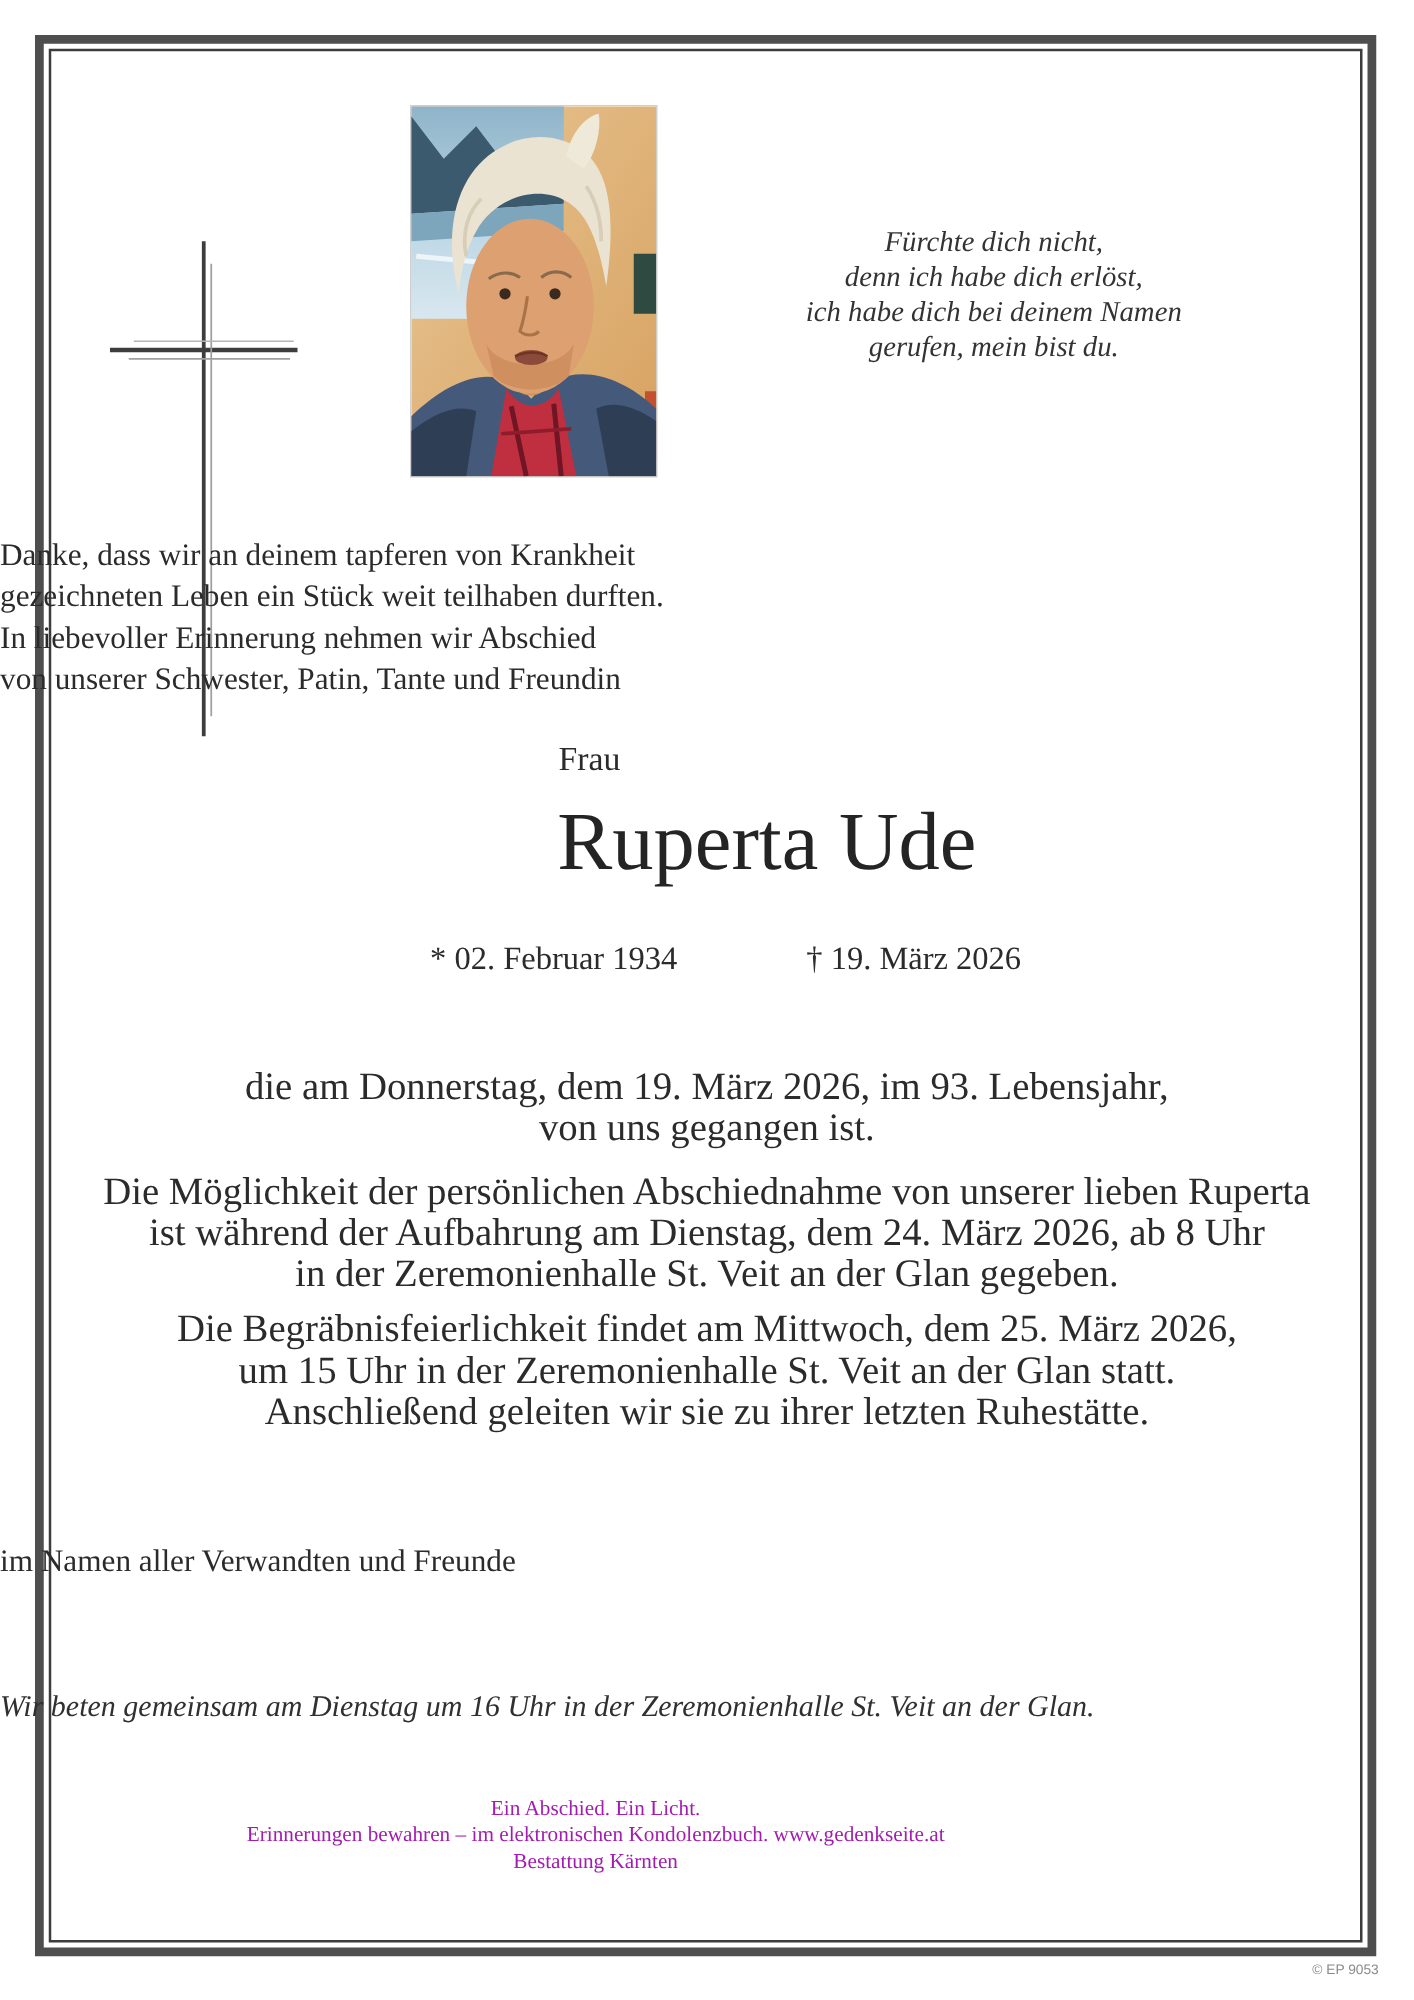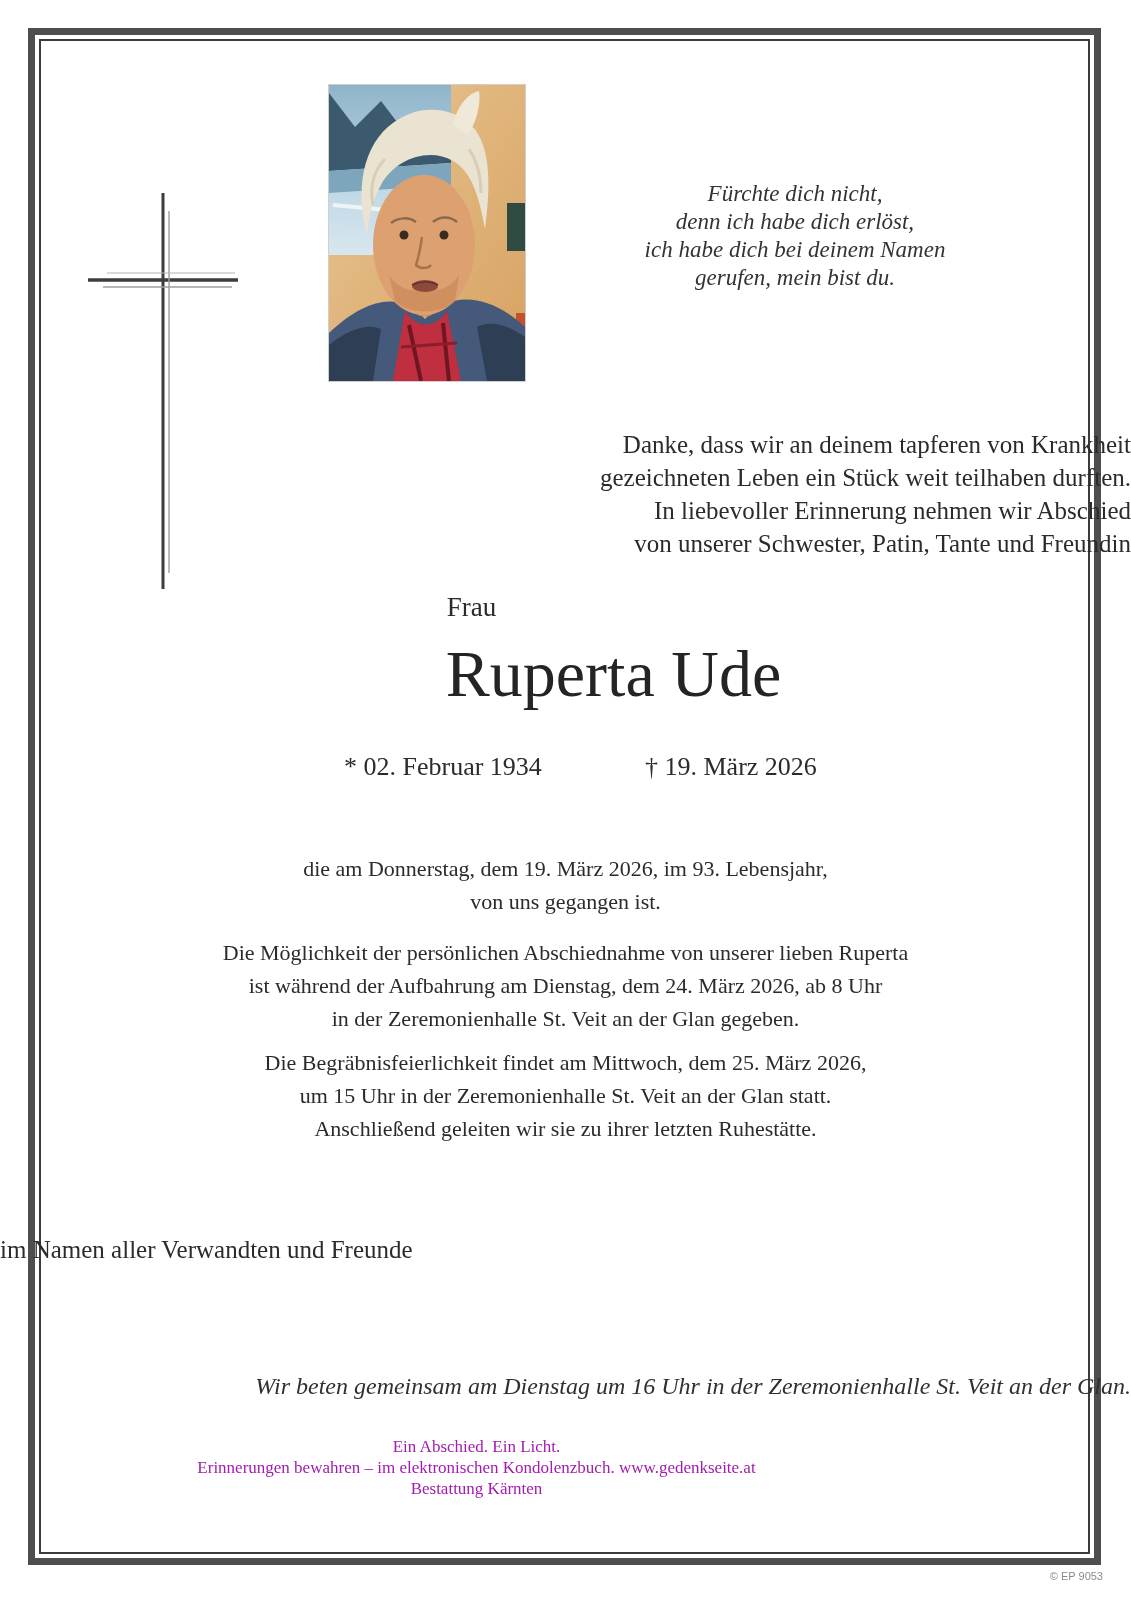--- a/index.html
+++ b/index.html
@@ -27,47 +27,47 @@
   }
   .photo svg { display: block; }
   .quote {
     position: absolute; left: 590px; top: 180px; width: 410px;
     text-align: center; font-style: italic; font-size: 23px; line-height: 28px;
     color: #333;
   }
   .quote-source { font-size: 19px; margin-top: 3px; }
   .intro {
     position: absolute; left: 0; top: 428px; width: 1131px;
-    text-align: right; font-size: 25px; line-height: 33px;
+    text-align: left; font-size: 25px; line-height: 33px;
   }
   .salutation {
     position: absolute; left: 0; top: 592px; width: 943px;
     text-align: center; font-size: 27px;
   }
   .name {
     position: absolute; left: 0; top: 636px; width: 1131px;
     text-align: center; font-size: 66px; color: #242424; padding-left: 48px;
   }
   .dates { position: absolute; left: 0; top: 752px; width: 1131px; font-size: 26px; }
   .dates .birth { position: absolute; left: 344px; text-align: center; }
   .dates .death { position: absolute; left: 645px; }
   .para {
     position: absolute; left: 0; width: 1131px;
-    text-align: center; font-size: 22px; line-height: 33px;
+    text-align: center; font-size: 31px; line-height: 33px;
   }
   .p1 { top: 852px; }
   .p2 { top: 936px; }
   .p3 { top: 1046px; }
   .closing {
     position: absolute; left: 0; top: 1236px; width: 953px;
     font-size: 25px;
   }
   .prayer {
     position: absolute; left: 0; top: 1353px; width: 1131px;
-    text-align: right; font-style: italic; font-size: 24px; color: #303030; margin-top: 20px;
+    text-align: left; font-style: italic; font-size: 24px; color: #303030;
   }
   .footer {
     position: absolute; left: 0; top: 1436px; width: 953px;
     text-align: center; font-size: 17px; line-height: 21px; color: #a21caf;
   }
   .copyright {
     position: absolute; right: 28px; top: 1570px;
     font-family: "Liberation Sans", sans-serif;
     font-size: 11px; color: #8a8a8a;
   }

